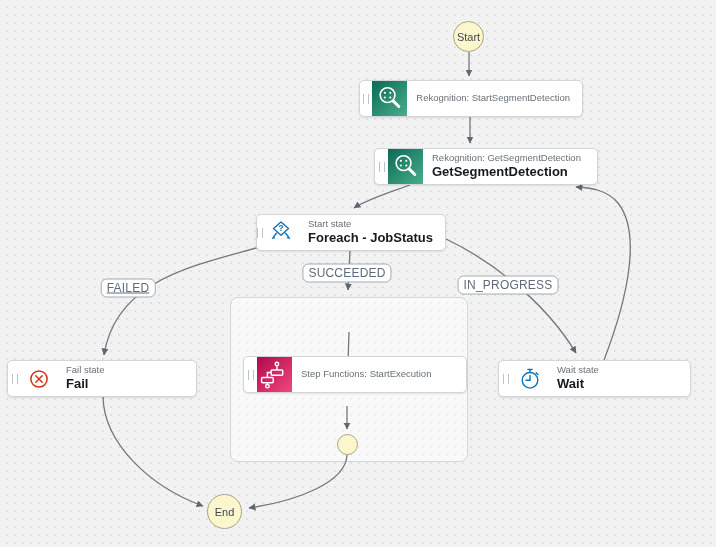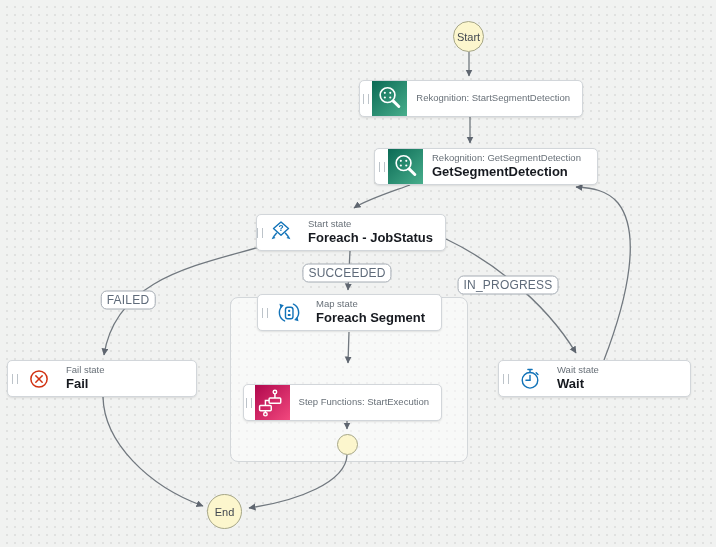--- a/index.html
+++ b/index.html
@@ -62,21 +62,21 @@
       <path marker-end="url(#arrow)" d="M263,246 C198,265 116,278 104,355"></path>
       <path marker-end="url(#arrow)" d="M446,239 C486,258 542,297 576,353"></path>
       <path marker-end="url(#arrow)" d="M604,360 C629,295 641,232 618,203 C607,190 592,188 576,187"></path>
       <path marker-end="url(#arrow)" d="M349,332 L348,363"></path>
       <path marker-end="url(#arrow)" d="M347,406 L347,429"></path>
       <path marker-end="url(#arrow)" d="M103,397 C104,442 148,486 203,506"></path>
       <path marker-end="url(#arrow)" d="M347,455 C346,482 298,501 249,508"></path>
     </g>
   </svg>
 
-  <div class="edge-label" style="left:128px;top:300px;">FAILED</div>
+  <div class="edge-label" style="left:128px;top:288px;text-decoration:underline;">FAILED</div>
   <div class="edge-label" style="left:347px;top:273px;">SUCCEEDED</div>
   <div class="edge-label" style="left:508px;top:285px;">IN_PROGRESS</div>
 
   <div class="terminal" style="left:453px;top:21px;width:31px;height:31px;text-align:center;">
     <span>Start</span>
   </div>
 
   <div class="state-box" style="left:359px;top:80px;width:224px;">
     <span class="grip"></span>
     <span class="icon-tile tile-rekognition">
@@ -135,44 +135,22 @@
         </g>
         <text x="17" y="15" font-size="9.5" font-weight="bold" fill="#1273b8" text-anchor="middle" font-family="Liberation Sans, sans-serif">?</text>
       </svg>
     </span>
     <span class="texts">
       <span class="kind">Start state</span>
       <span class="name">Foreach - JobStatus</span>
     </span>
   </div>
 
-  <div class="state-box" style="left:257px;top:294px;width:185px;">
-    <span class="grip"></span>
-    <span class="icon-plain">
-      <svg width="30" height="30" viewBox="0 0 34 34">
-        <g stroke="#1273b8" stroke-width="1.6" fill="none" stroke-linecap="round">
-          <rect x="13" y="10.5" width="8.5" height="13" rx="2.5"></rect>
-          <path d="M12,26 A10.5,10.5 0 0 1 8.8,9.5"></path>
-          <path d="M22,7 A10.5,10.5 0 0 1 25.2,23.5"></path>
-        </g>
-        <g fill="#1273b8">
-          <circle cx="17.2" cy="14.6" r="1.3"></circle>
-          <rect x="15.6" y="18" width="3.2" height="2.4" rx="0.5"></rect>
-          <path d="M6.2,6.6 L11.2,8.2 L7.4,11.6 Z"></path>
-          <path d="M27.8,26.4 L22.8,24.8 L26.6,21.4 Z"></path>
-        </g>
-      </svg>
-    </span>
-    <span class="texts">
-      <span class="kind">Map state</span>
-      <span class="name">Foreach Segment</span>
-    </span>
-  </div>
-
-  <div class="state-box" style="left:243px;top:384px;width:199px;">
+
+  <div class="state-box" style="left:243px;top:356px;width:224px;">
     <span class="grip"></span>
     <span class="icon-tile tile-stepfunctions">
       <svg width="33" height="33" viewBox="0 0 34 34">
         <g stroke="#ffffff" stroke-width="1.5" fill="none">
           <circle cx="19.5" cy="6.2" r="1.8"></circle>
           <path d="M19.5,8.2 L19.5,12.3"></path>
           <rect x="13.5" y="12.3" width="12" height="5.4" rx="1"></rect>
           <path d="M13.5,15 L9.7,15 L9.7,20"></path>
           <rect x="3.7" y="20" width="12" height="5.4" rx="1"></rect>
           <path d="M9.7,25.4 L9.7,27.2"></path>

